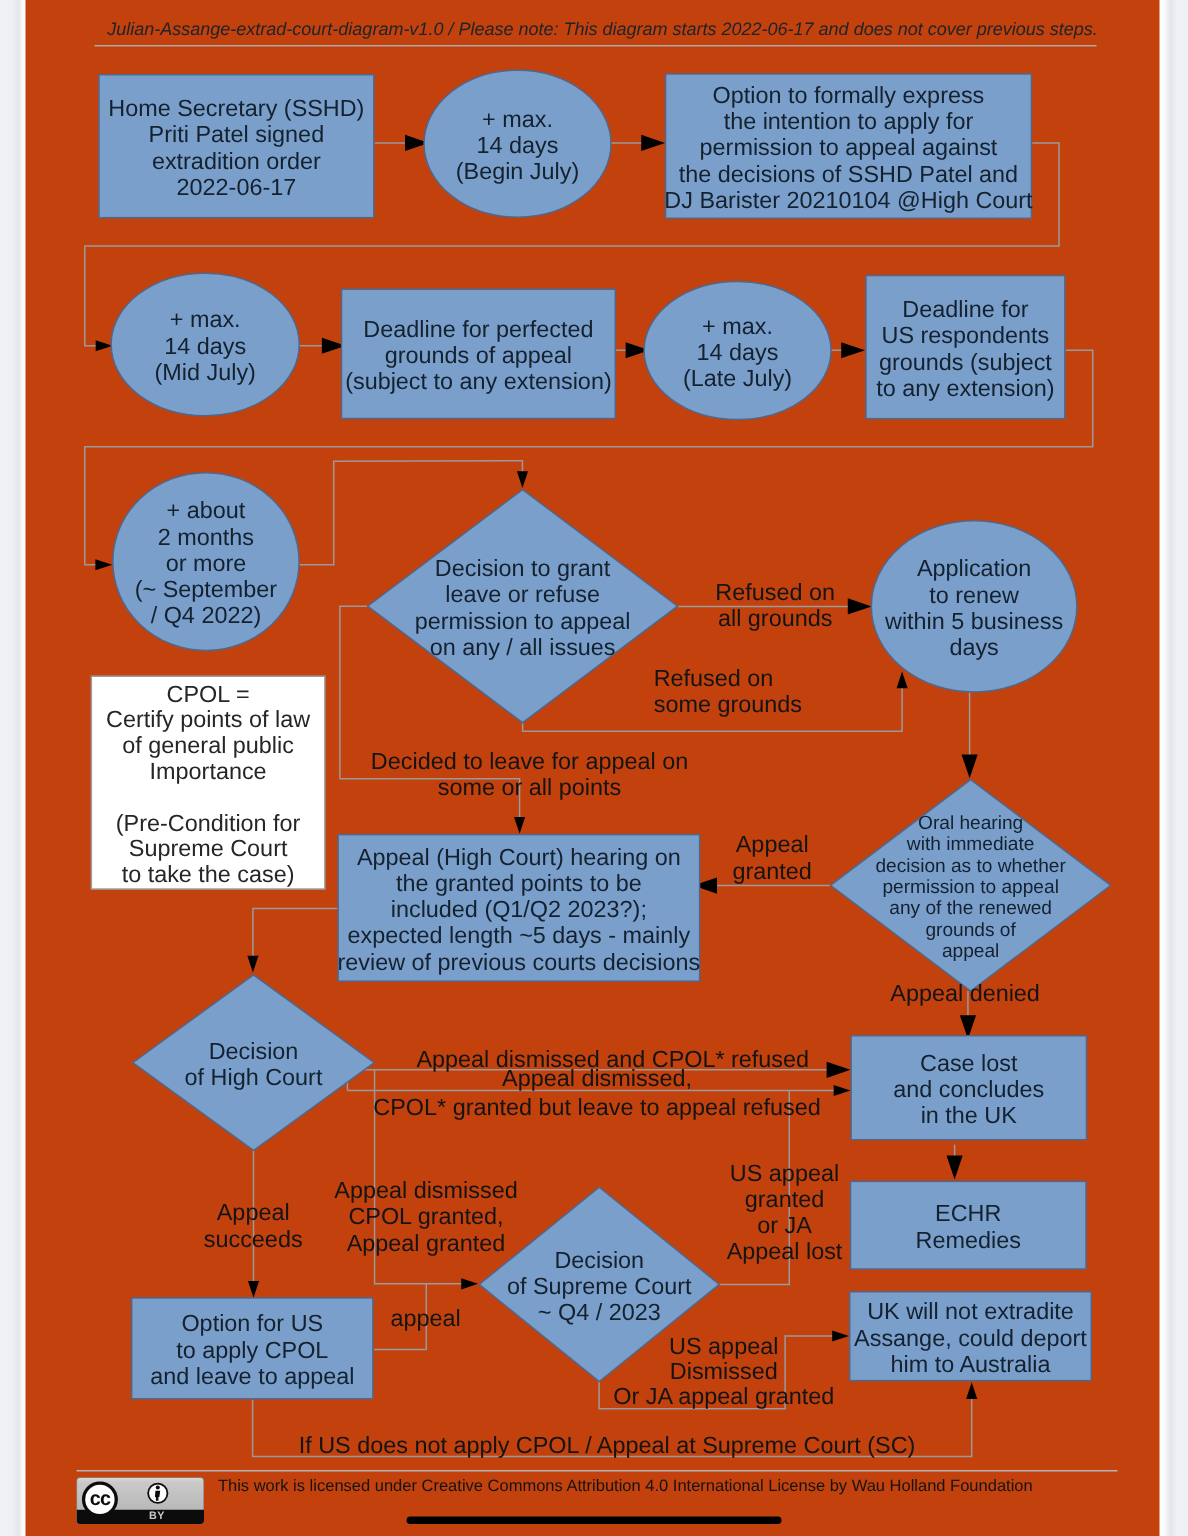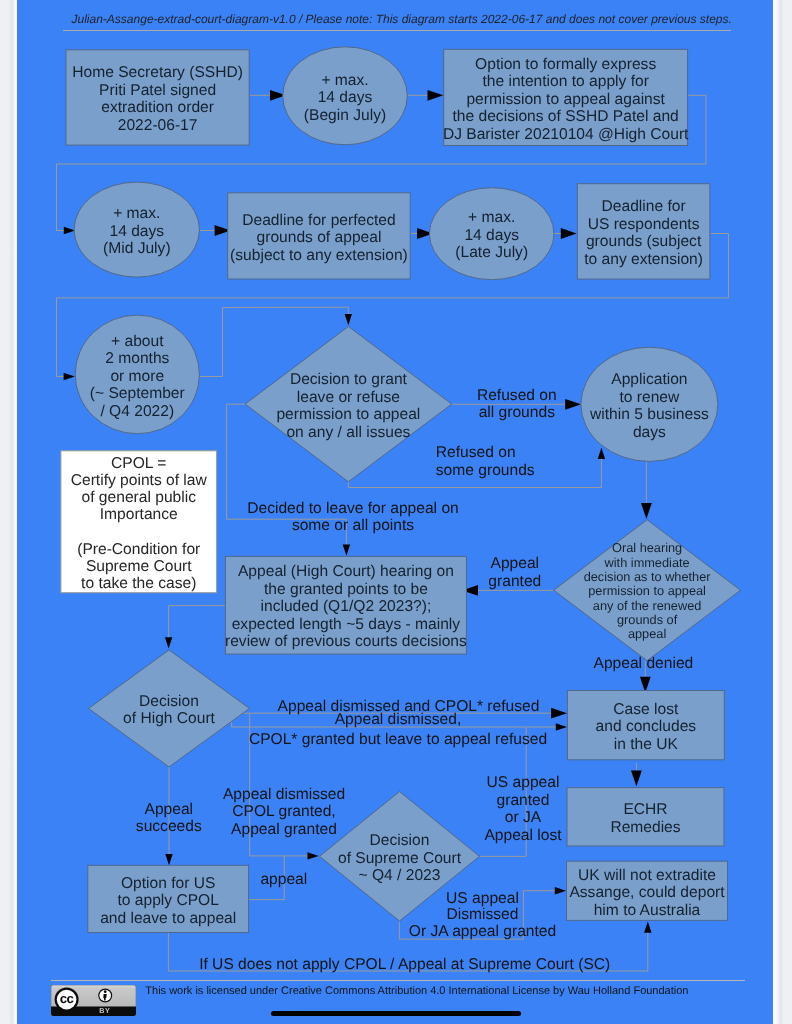--- a/index.html
+++ b/index.html
@@ -1,20 +1,20 @@
 <!DOCTYPE html>
 <html><head>
 <meta charset="utf-8">
 <title>Julian Assange extradition court diagram</title>
 <style>
   html,body{margin:0;padding:0;}
   body{width:792px;height:1024px;background:#ffffff;
        font-family:"Liberation Sans",sans-serif;overflow:hidden;position:relative;
        -webkit-font-smoothing:antialiased;text-rendering:geometricPrecision;}
-  #page{position:absolute;left:0;top:0;width:792px;height:1024px;background:#3b82f6;}
+  #page{position:absolute;left:0;top:0;width:792px;height:1024px;background:#c2410c;}
   .edge-l{position:absolute;left:0;top:0;width:17px;height:1024px;
     background:linear-gradient(to right,#eff0f4 0%,#eef0f4 50%,#e4e5ea 72%,#f8f9fb 88%,#ffffff 100%);}
   .edge-r{position:absolute;right:0;top:0;width:19px;height:1024px;
     background:linear-gradient(to left,#eff0f4 0%,#eef0f4 42%,#e4e5ea 60%,#f8f9fb 82%,#ffffff 100%);}
   svg#chart{position:absolute;left:0;top:0;display:block;}
   .homebar{position:absolute;left:271px;top:1011px;width:250px;height:5px;background:#000;border-radius:3px;}
   #hdr{position:absolute;left:71.5px;top:12px;font-size:12px;font-style:italic;
        color:#20242a;white-space:nowrap;}
   #hdrline{position:absolute;left:63px;top:30px;width:668px;height:1px;background:#aaaaaa;}
   #footline{position:absolute;left:51px;top:980px;width:694px;height:1px;background:#b6b6b6;}

